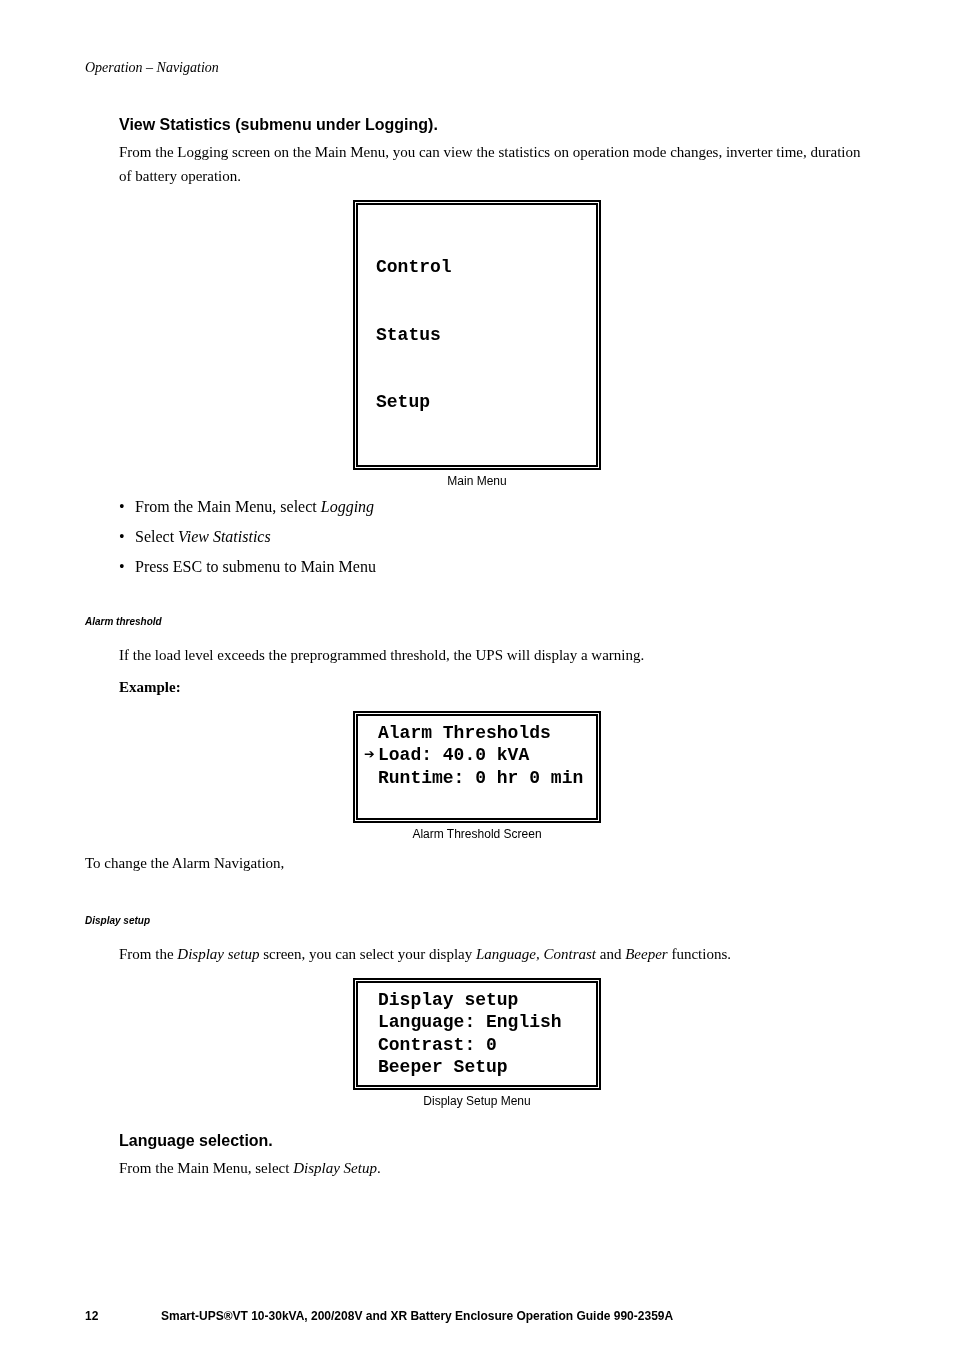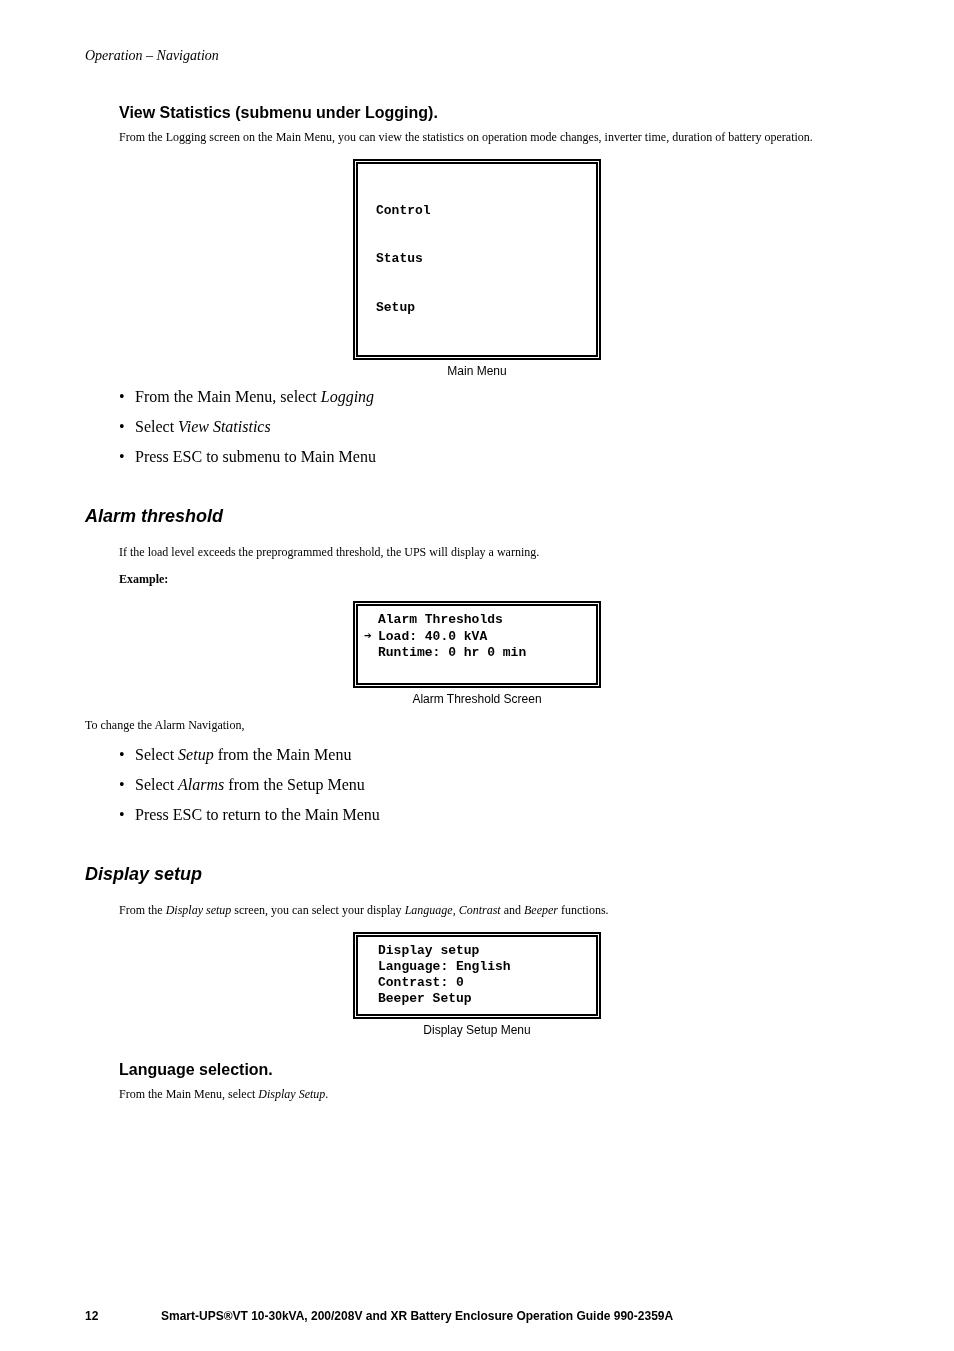--- a/index.html
+++ b/index.html
@@ -6,38 +6,38 @@
     margin: 0;
     padding: 0;
     font-family: "Times New Roman", Times, serif;
     font-size: 16px;
     color: #000;
     background: #fff;
   }
   .page {
     width: 954px;
     min-height: 1351px;
-    padding: 48px 85px 40px 85px;
+    padding: 60px 85px 40px 85px;
     box-sizing: border-box;
     position: relative;
   }
   .header-italic {
     font-style: italic;
     font-size: 14px;
     margin-bottom: 40px;
   }
   .subheading-bold {
     font-family: "Trebuchet MS", "Lucida Sans", sans-serif;
     font-weight: bold;
     font-size: 16px;
     margin-bottom: 6px;
     margin-top: 4px;
   }
   .body-text {
-    font-size: 12px;
+    font-size: 15px;
     line-height: 1.6;
     margin-bottom: 8px;
   }
   .indent-1 {
     margin-left: 34px;
   }
   .indent-block {
     margin-left: 34px;
   }
   .ital {
@@ -60,33 +60,33 @@
   .ul li::before {
     content: "•";
     position: absolute;
     left: 0;
     top: 0;
   }
   .section-heading {
     font-family: "Trebuchet MS", "Lucida Sans", sans-serif;
     font-weight: bold;
     font-style: italic;
-    font-size: 18px;
+    font-size: 10px;
     margin-top: 40px;
     margin-bottom: 16px;
   }
   .screen-box {
     width: 248px;
     margin: 12px auto 4px auto;
     border: 5px double #000;
     padding: 6px 6px 6px 6px;
     box-sizing: border-box;
     font-family: "Courier New", monospace;
     font-weight: bold;
-    font-size: 13px;
+    font-size: 18px;
     line-height: 1.25;
   }
   .screen-caption {
     width: 248px;
     margin: 0 auto 10px auto;
     text-align: center;
     font-family: Arial, Helvetica, sans-serif;
     font-weight: normal;
     font-size: 12px;
   }
@@ -163,25 +163,20 @@
   <div class="screen-box tight">
     <div class="line">Alarm Thresholds</div>
     <div class="line arrow"><span class="arrow-glyph">➔</span><span>Load: 40.0 kVA</span></div>
     <div class="line">Runtime: 0 hr 0 min</div>
     <div class="line">&nbsp;</div>
   </div>
   <div class="screen-caption">Alarm Threshold Screen</div>
 
   <div class="body-text">To change the Alarm Navigation,</div>
 
-  <ul class="ul">
-    <li><span>Select </span><span class="ital">Setup</span><span> from the Main Menu</span></li>
-    <li><span>Select </span><span class="ital">Alarms</span><span> from the Setup Menu</span></li>
-    <li>Press ESC to return to the Main Menu</li>
-  </ul>
 
   <div class="section-heading">Display setup</div>
   <div class="body-text indent-1">
     <span>From the </span><span class="ital">Display setup</span><span> screen, you can select your display </span><span class="ital">Language, Contrast</span><span> and </span><span class="ital">Beeper</span><span> functions.</span>
   </div>
 
   <div class="screen-box tight">
     <div class="line">Display setup</div>
     <div class="line">Language: English</div>
     <div class="line">Contrast: 0</div>

